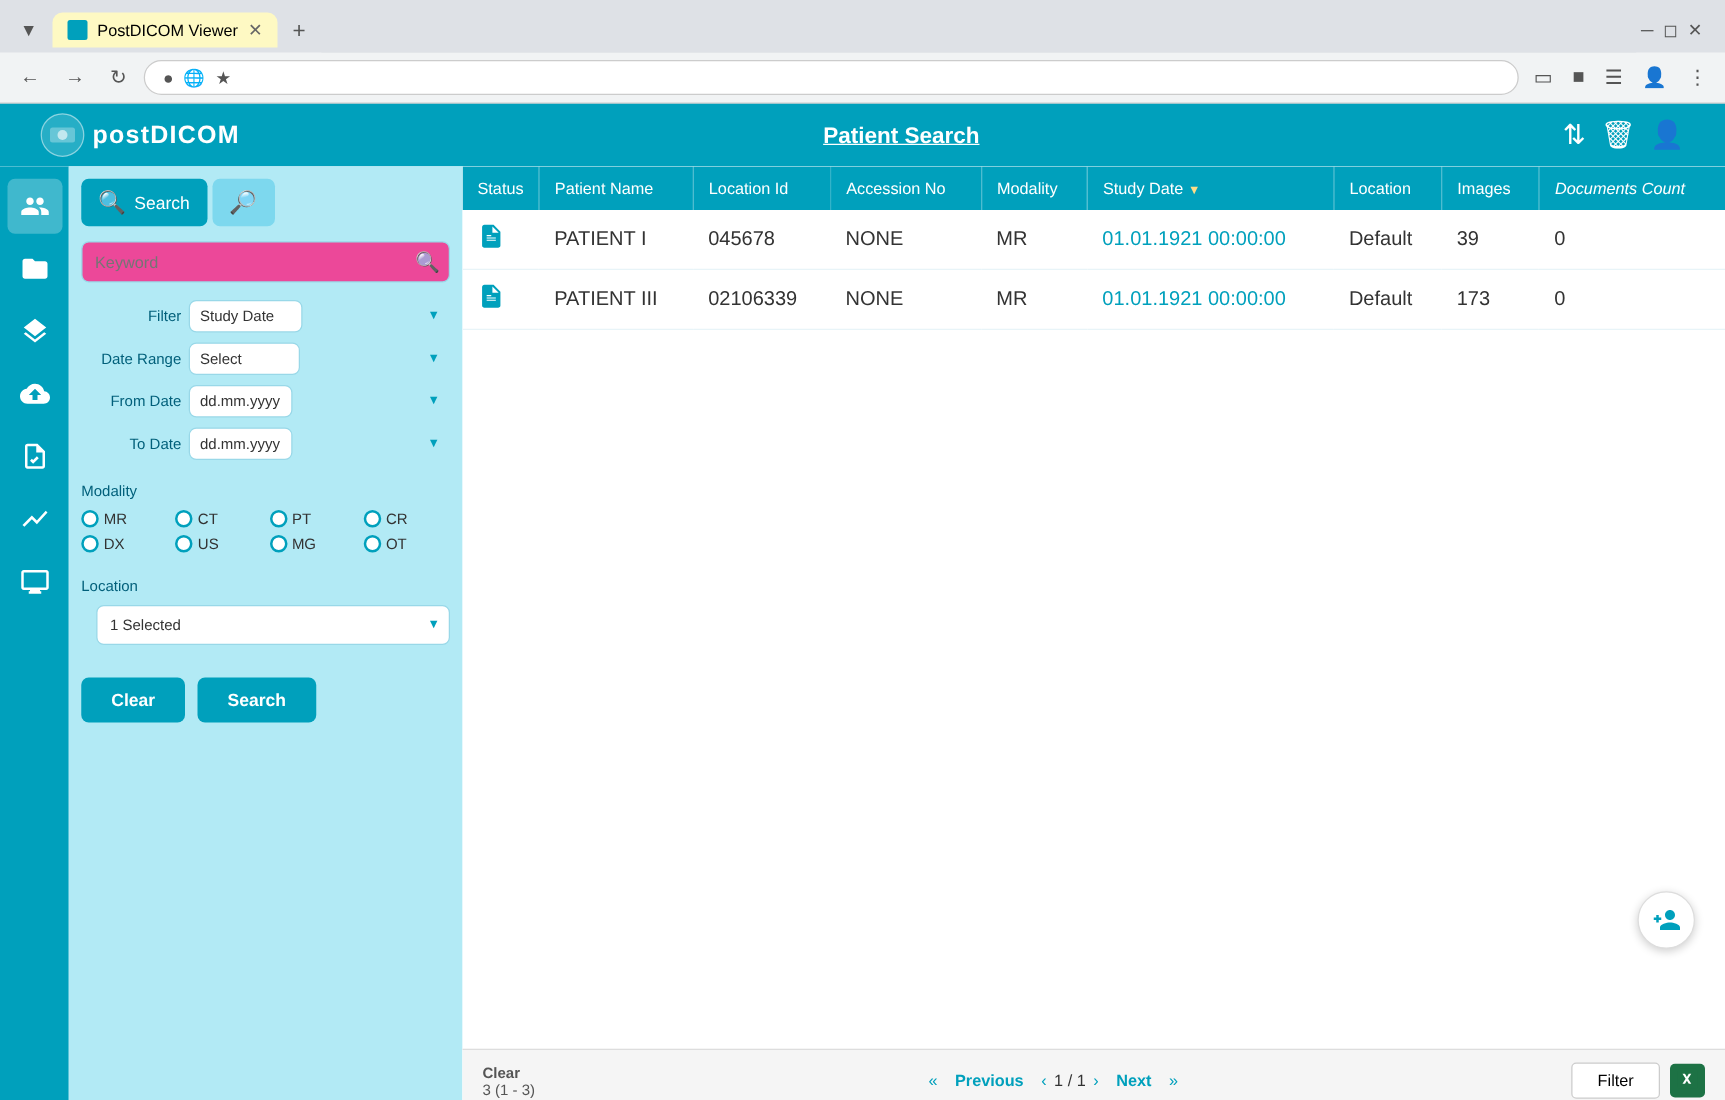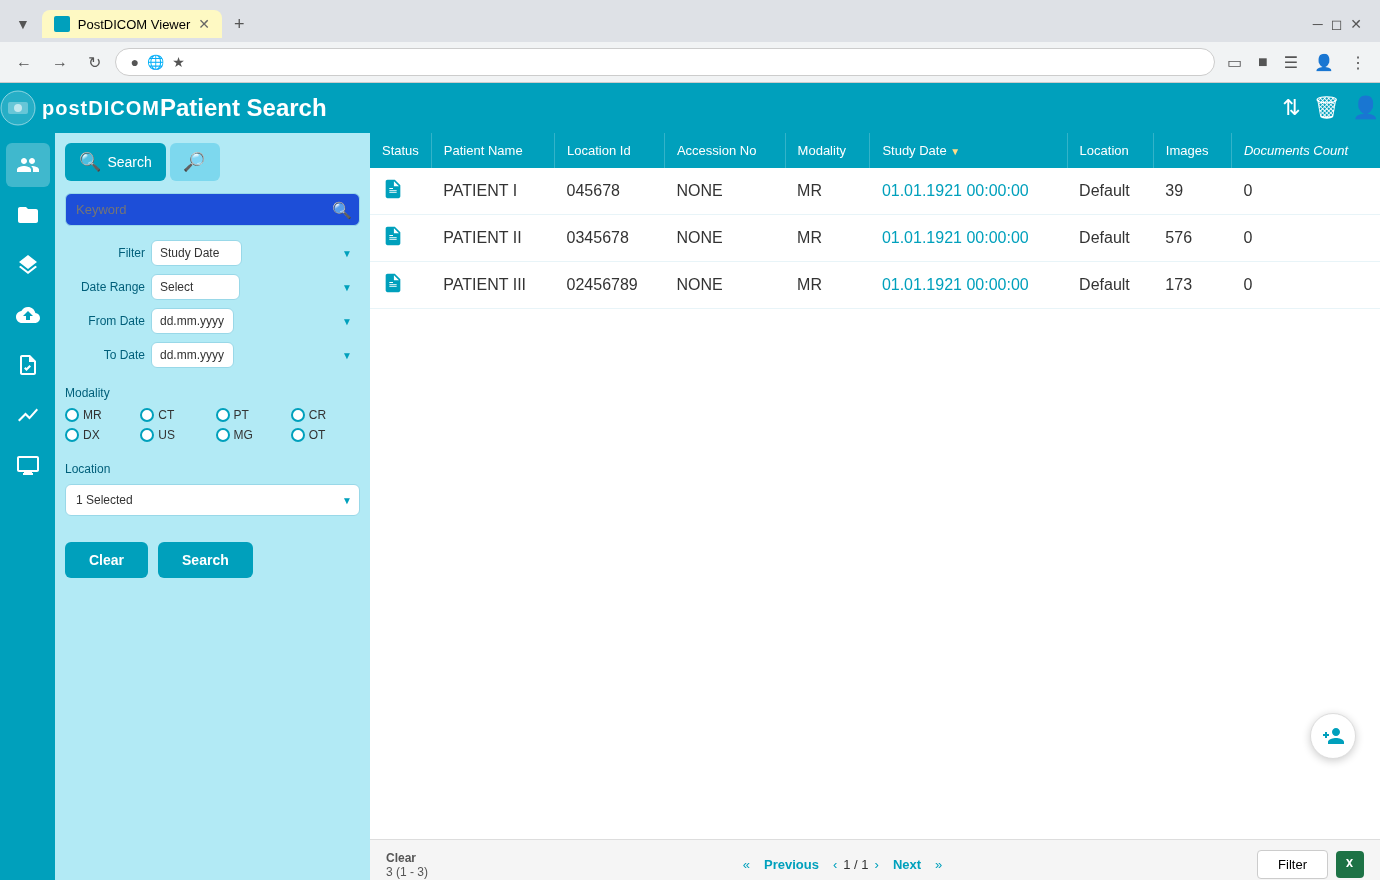--- a/index.html
+++ b/index.html
@@ -14,60 +14,60 @@
     .browser-new-tab { background: none; border: none; font-size: 18px; cursor: pointer; color: #555; padding: 4px 8px; }
     .browser-nav { display: flex; align-items: center; background: #f1f3f4; padding: 6px 10px; gap: 8px; border-bottom: 1px solid #ccc; }
     .browser-nav-btn { background: none; border: none; cursor: pointer; color: #555; font-size: 16px; padding: 4px 6px; border-radius: 50%; }
     .browser-address-bar { flex: 1; background: white; border: 1px solid #ccc; border-radius: 20px; padding: 5px 14px; font-size: 13px; color: #333; display: flex; align-items: center; gap: 8px; }
     .browser-address-text { flex: 1; }
     .browser-nav-icons { display: flex; gap: 8px; align-items: center; }
     .browser-nav-icon { color: #555; font-size: 16px; cursor: pointer; padding: 4px; }
 
     
     .app-container { display: flex; flex-direction: column; height: calc(880px - 74px); }
-    .app-header { background: #00a0bc; display: flex; align-items: center; padding: 0 0; height: 50px; color: white; }
-    .app-title { flex: 1; text-align: left; font-size: 24px; font-weight: bold; color: white; }
+    .app-header { background: #00a0bc; display: flex; align-items: center; padding: 0 32px; height: 50px; color: white; }
+    .app-title { flex: 1; text-align: center; font-size: 18px; font-weight: bold; color: white; text-decoration: underline; }
     .app-header-icons { display: flex; gap: 12px; align-items: center; }
     .header-icon { color: white; font-size: 20px; cursor: pointer; }
 
     .app-body { display: flex; flex: 1; overflow: hidden; }
 
     
     .sidebar-nav { width: 55px; background: #00a0bc; display: flex; flex-direction: column; align-items: center; padding: 10px 0; gap: 6px; }
     .sidebar-nav-item { width: 44px; height: 44px; display: flex; align-items: center; justify-content: center; cursor: pointer; border-radius: 6px; color: white; font-size: 20px; }
     .sidebar-nav-item.active { background: rgba(255,255,255,0.25); }
 
     
     .left-panel { width: 315px; background: #b2eaf5; display: flex; flex-direction: column; padding: 10px; }
 
     .search-tabs { display: flex; gap: 4px; margin-bottom: 12px; }
     .search-tab { display: flex; align-items: center; gap: 6px; padding: 8px 14px; border-radius: 6px; cursor: pointer; font-size: 14px; }
     .search-tab.active { background: #00a0bc; color: white; }
     .search-tab.inactive { background: #7dd8ee; color: #006680; }
     .search-tab-icon { font-size: 18px; }
 
     .keyword-input-wrap { position: relative; margin-bottom: 14px; }
-    .keyword-input { width: 100%; padding: 8px 35px 8px 10px; border-radius: 6px; border: 1px solid #99d8e8; font-size: 13px; outline: none; background: #1d4ed8; }
+    .keyword-input { width: 100%; padding: 8px 35px 8px 10px; border-radius: 6px; border: 1px solid #99d8e8; font-size: 13px; outline: none; background: #ec4899; }
     .keyword-search-icon { position: absolute; right: 8px; top: 50%; transform: translateY(-50%); color: #00a0bc; font-size: 16px; cursor: pointer; }
 
     .filter-row { display: flex; align-items: center; margin-bottom: 8px; gap: 6px; }
     .filter-label { width: 80px; text-align: right; color: #005f7a; font-size: 12px; }
     .filter-select { flex: 1; padding: 5px 8px; border-radius: 6px; border: 1px solid #99d8e8; font-size: 12px; background: white; color: #333; appearance: none; cursor: pointer; }
     .select-wrapper { flex: 1; position: relative; }
     .select-arrow { position: absolute; right: 8px; top: 50%; transform: translateY(-50%); color: #00a0bc; font-size: 10px; pointer-events: none; }
 
     .modality-section { margin: 10px 0; }
     .modality-title { color: #005f7a; font-size: 12px; margin-bottom: 8px; }
     .modality-grid { display: grid; grid-template-columns: repeat(4, 1fr); gap: 6px; }
     .modality-item { display: flex; align-items: center; gap: 4px; font-size: 12px; color: #333; }
     .radio-custom { width: 14px; height: 14px; border-radius: 50%; border: 2px solid #00a0bc; background: white; cursor: pointer; flex-shrink: 0; }
 
     .location-section { margin: 10px 0; }
     .location-title { color: #005f7a; font-size: 12px; margin-bottom: 8px; }
-    .location-select-wrap { position: relative; }
+    .location-select-wrap { position: relative; margin-left: 12px; }
     .location-select { width: 100%; padding: 8px 30px 8px 10px; border-radius: 6px; border: 1px solid #99d8e8; font-size: 12px; background: white; color: #333; appearance: none; cursor: pointer; }
 
     .btn-row { display: flex; gap: 10px; margin-top: 16px; }
     .btn-clear { background: #00a0bc; color: white; border: none; padding: 10px 24px; border-radius: 6px; cursor: pointer; font-size: 14px; font-weight: bold; }
     .btn-search { background: #00a0bc; color: white; border: none; padding: 10px 24px; border-radius: 6px; cursor: pointer; font-size: 14px; font-weight: bold; }
 
     
     .main-content { flex: 1; background: white; display: flex; flex-direction: column; }
 
     .data-table { width: 100%; border-collapse: collapse; }
@@ -358,38 +358,22 @@
       <td>39</td>
       <td>0</td>
     </tr>
               <tr>
       <td>
         <svg width="22" height="22" viewBox="0 0 24 24" fill="#00a0bc">
           <path d="M14 2H6c-1.1 0-2 .9-2 2v16c0 1.1.9 2 2 2h12c1.1 0 2-.9 2-2V8l-6-6zm-1 7V3.5L18.5 9H13z"></path>
           <path d="M8 13h8v1H8zm0 2h8v1H8zm0-4h4v1H8z" fill="white"></path>
         </svg>
       </td>
-      <td>PATIENT II</td>
-      <td>0345678</td>
-      <td>NONE</td>
-      <td>MR</td>
-      <td style="color:#00a0bc;">01.01.1921 00:00:00</td>
-      <td>Default</td>
-      <td>576</td>
-      <td>0</td>
-    </tr>
-              <tr>
-      <td>
-        <svg width="22" height="22" viewBox="0 0 24 24" fill="#00a0bc">
-          <path d="M14 2H6c-1.1 0-2 .9-2 2v16c0 1.1.9 2 2 2h12c1.1 0 2-.9 2-2V8l-6-6zm-1 7V3.5L18.5 9H13z"></path>
-          <path d="M8 13h8v1H8zm0 2h8v1H8zm0-4h4v1H8z" fill="white"></path>
-        </svg>
-      </td>
       <td>PATIENT III</td>
-      <td>02456789</td>
+      <td>02106339</td>
       <td>NONE</td>
       <td>MR</td>
       <td style="color:#00a0bc;">01.01.1921 00:00:00</td>
       <td>Default</td>
       <td>173</td>
       <td>0</td>
     </tr>
             </tbody>
         </table>
       </div>

